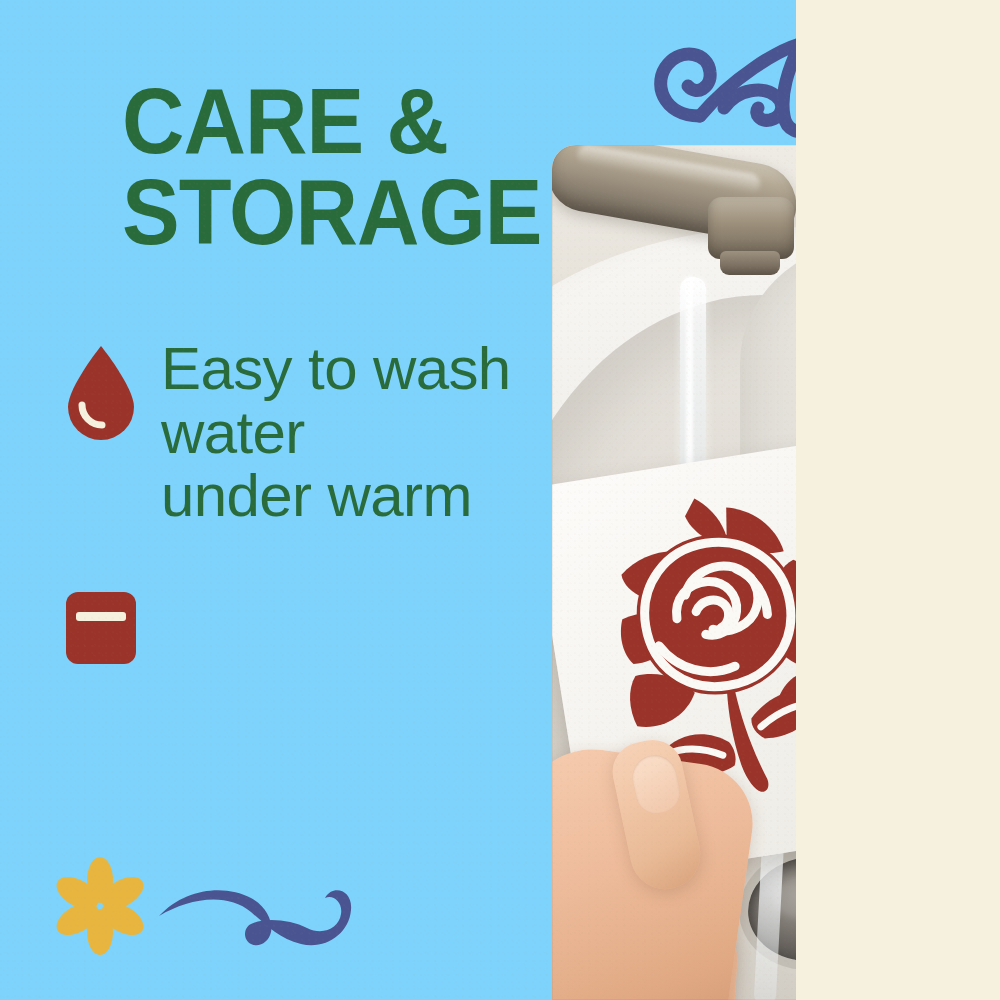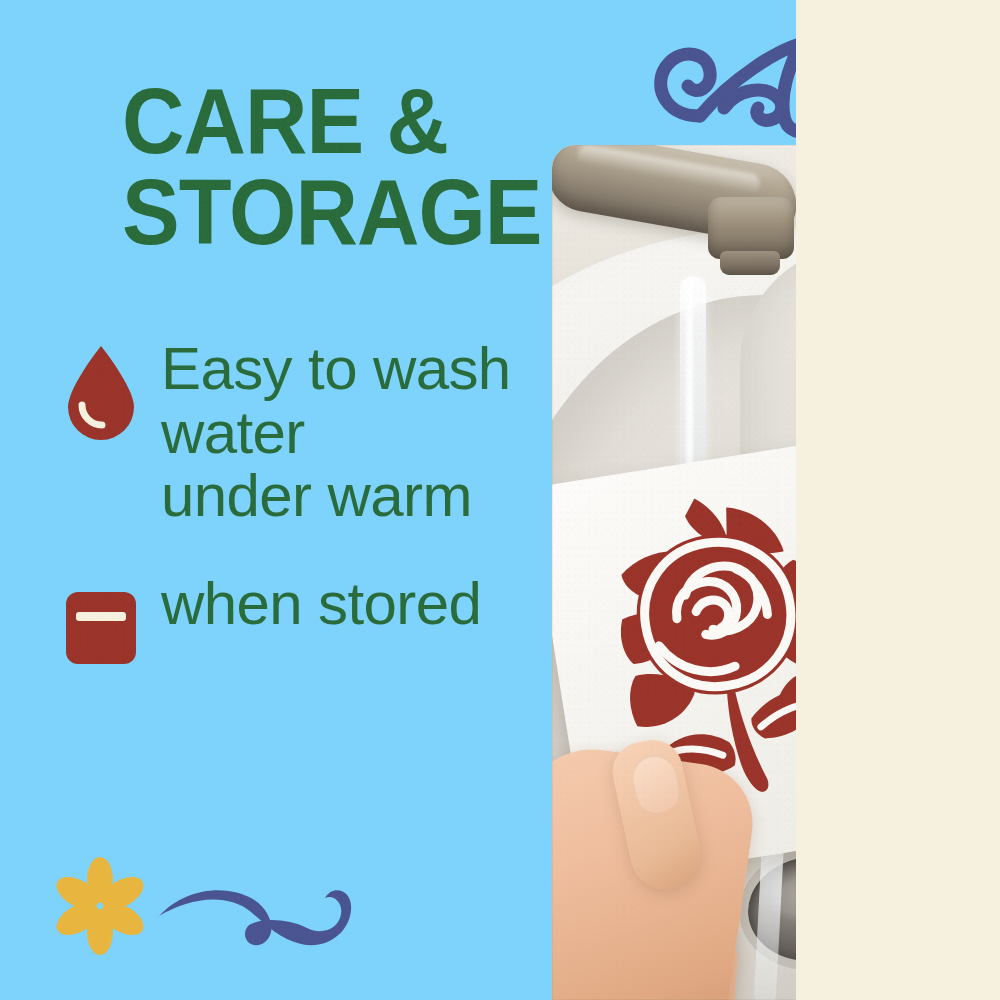--- a/index.html
+++ b/index.html
@@ -253,21 +253,20 @@
     </div>
 
     <div class="feature f2">
       <div class="ficon">
         <svg width="78" height="80" viewBox="0 0 78 80" aria-hidden="true">
           <rect x="4" y="4" width="70" height="72" rx="12" fill="#9a3329"></rect>
           <rect x="14" y="24" width="50" height="9" rx="3" fill="#f6f0de"></rect>
         </svg>
       </div>
       <div class="ftext">
-        <span>when stored</span>
       </div>
     </div>
 
   </div>
 
   <div class="orn-flower">
     <svg width="100" height="100" viewBox="0 0 100 100" aria-hidden="true">
       <g fill="#e8b63f">
         <ellipse cx="50" cy="24" rx="13" ry="23"></ellipse>
         <ellipse cx="50" cy="24" rx="13" ry="23" transform="rotate(60 50 50)"></ellipse>

